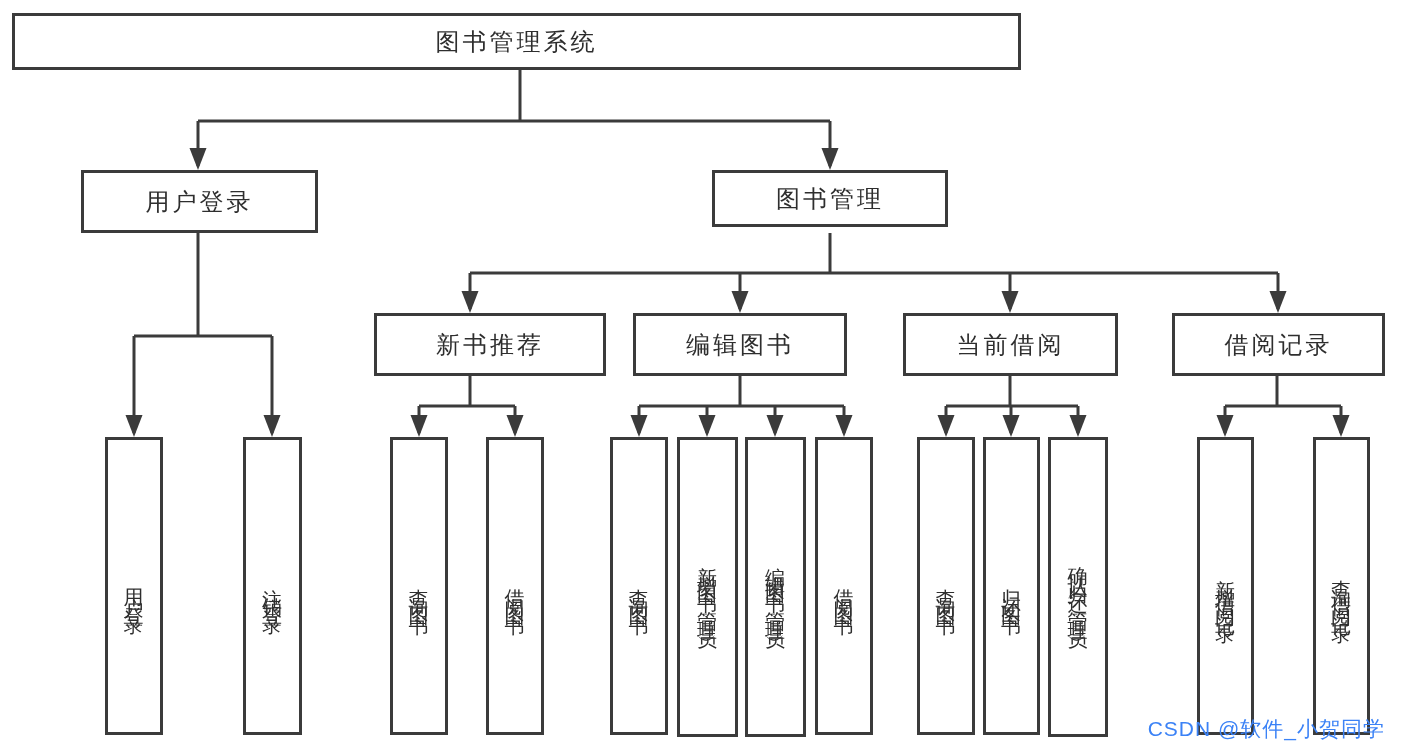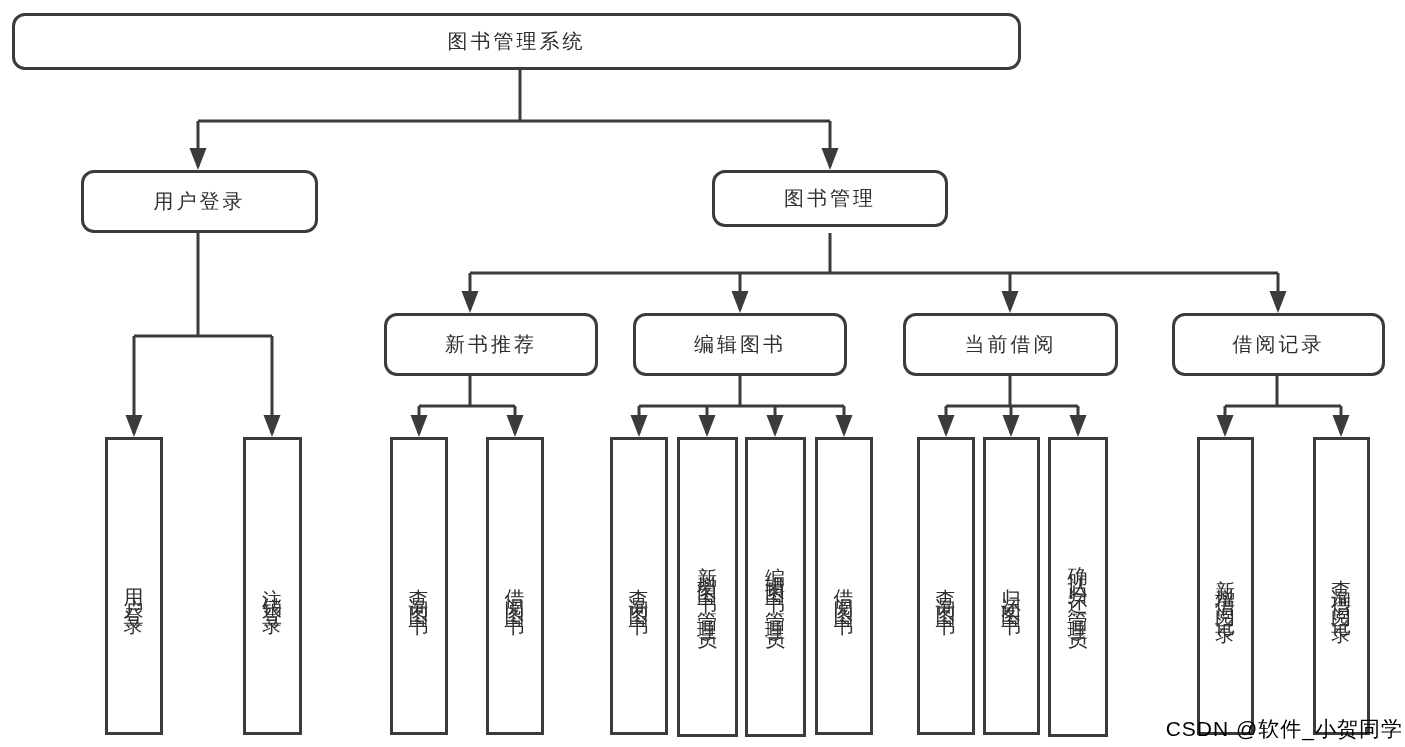--- a/index.html
+++ b/index.html
@@ -11,33 +11,33 @@
     color:#2e2e2e;
     overflow:hidden;
   }
   svg.connectors{position:absolute;left:0;top:0;z-index:0;pointer-events:none;}
   .box{
     position:absolute;box-sizing:border-box;
     border:3px solid #3b3b3b;background:#ffffff;
     display:flex;align-items:center;justify-content:center;
     z-index:1;
   }
-  .hbox{font-size:20px;letter-spacing:3px;white-space:nowrap;border-radius:13px;}
+  .hbox{font-size:24px;letter-spacing:3px;white-space:nowrap;}
   .vbox{
     writing-mode:vertical-rl;
     text-orientation:mixed;
     font-size:20px;
     letter-spacing:9px;
     padding-top:9px;
     line-height:1;
   }
   .watermark{
-    position:absolute;right:2px;bottom:4px;
+    position:absolute;right:20px;bottom:4px;
     font-size:21px;letter-spacing:1px;
-    color:#000000;z-index:3;white-space:nowrap;
+    color:#3b82f6;z-index:3;white-space:nowrap;
   }
 </style>
 </head>
 <body>
 
 <div class="canvas">
 
   <svg class="connectors" width="1405" height="747" viewBox="0 0 1405 747">
     <defs>
       <marker id="arr" markerUnits="userSpaceOnUse" markerWidth="26" markerHeight="20" viewBox="-1 -10 26 20" refX="18" refY="0" orient="auto">
@@ -86,21 +86,21 @@
       <path d="M1225,406 V433" marker-end="url(#arr)"></path>
       <path d="M1341,406 V433" marker-end="url(#arr)"></path>
     </g>
   </svg>
 
   <div class="box hbox" style="left:12px;top:13px;width:1009px;height:57px">图书管理系统</div>
 
   <div class="box hbox" style="left:81px;top:170px;width:237px;height:63px">用户登录</div>
   <div class="box hbox" style="left:712px;top:170px;width:236px;height:57px">图书管理</div>
 
-  <div class="box hbox" style="left:384px;top:313px;width:214px;height:63px">新书推荐</div>
+  <div class="box hbox" style="left:374px;top:313px;width:232px;height:63px">新书推荐</div>
   <div class="box hbox" style="left:633px;top:313px;width:214px;height:63px">编辑图书</div>
   <div class="box hbox" style="left:1172px;top:313px;width:213px;height:63px">借阅记录</div>
   <div class="box hbox" style="left:903px;top:313px;width:215px;height:63px">当前借阅</div>
 
   <div class="box vbox" style="left:105px;top:437px;width:58px;height:298px">用户登录</div>
   <div class="box vbox" style="left:243px;top:437px;width:59px;height:298px">注销登录</div>
 
   <div class="box vbox" style="left:390px;top:437px;width:58px;height:298px">查询图书</div>
   <div class="box vbox" style="left:486px;top:437px;width:58px;height:298px">借阅图书</div>
 

